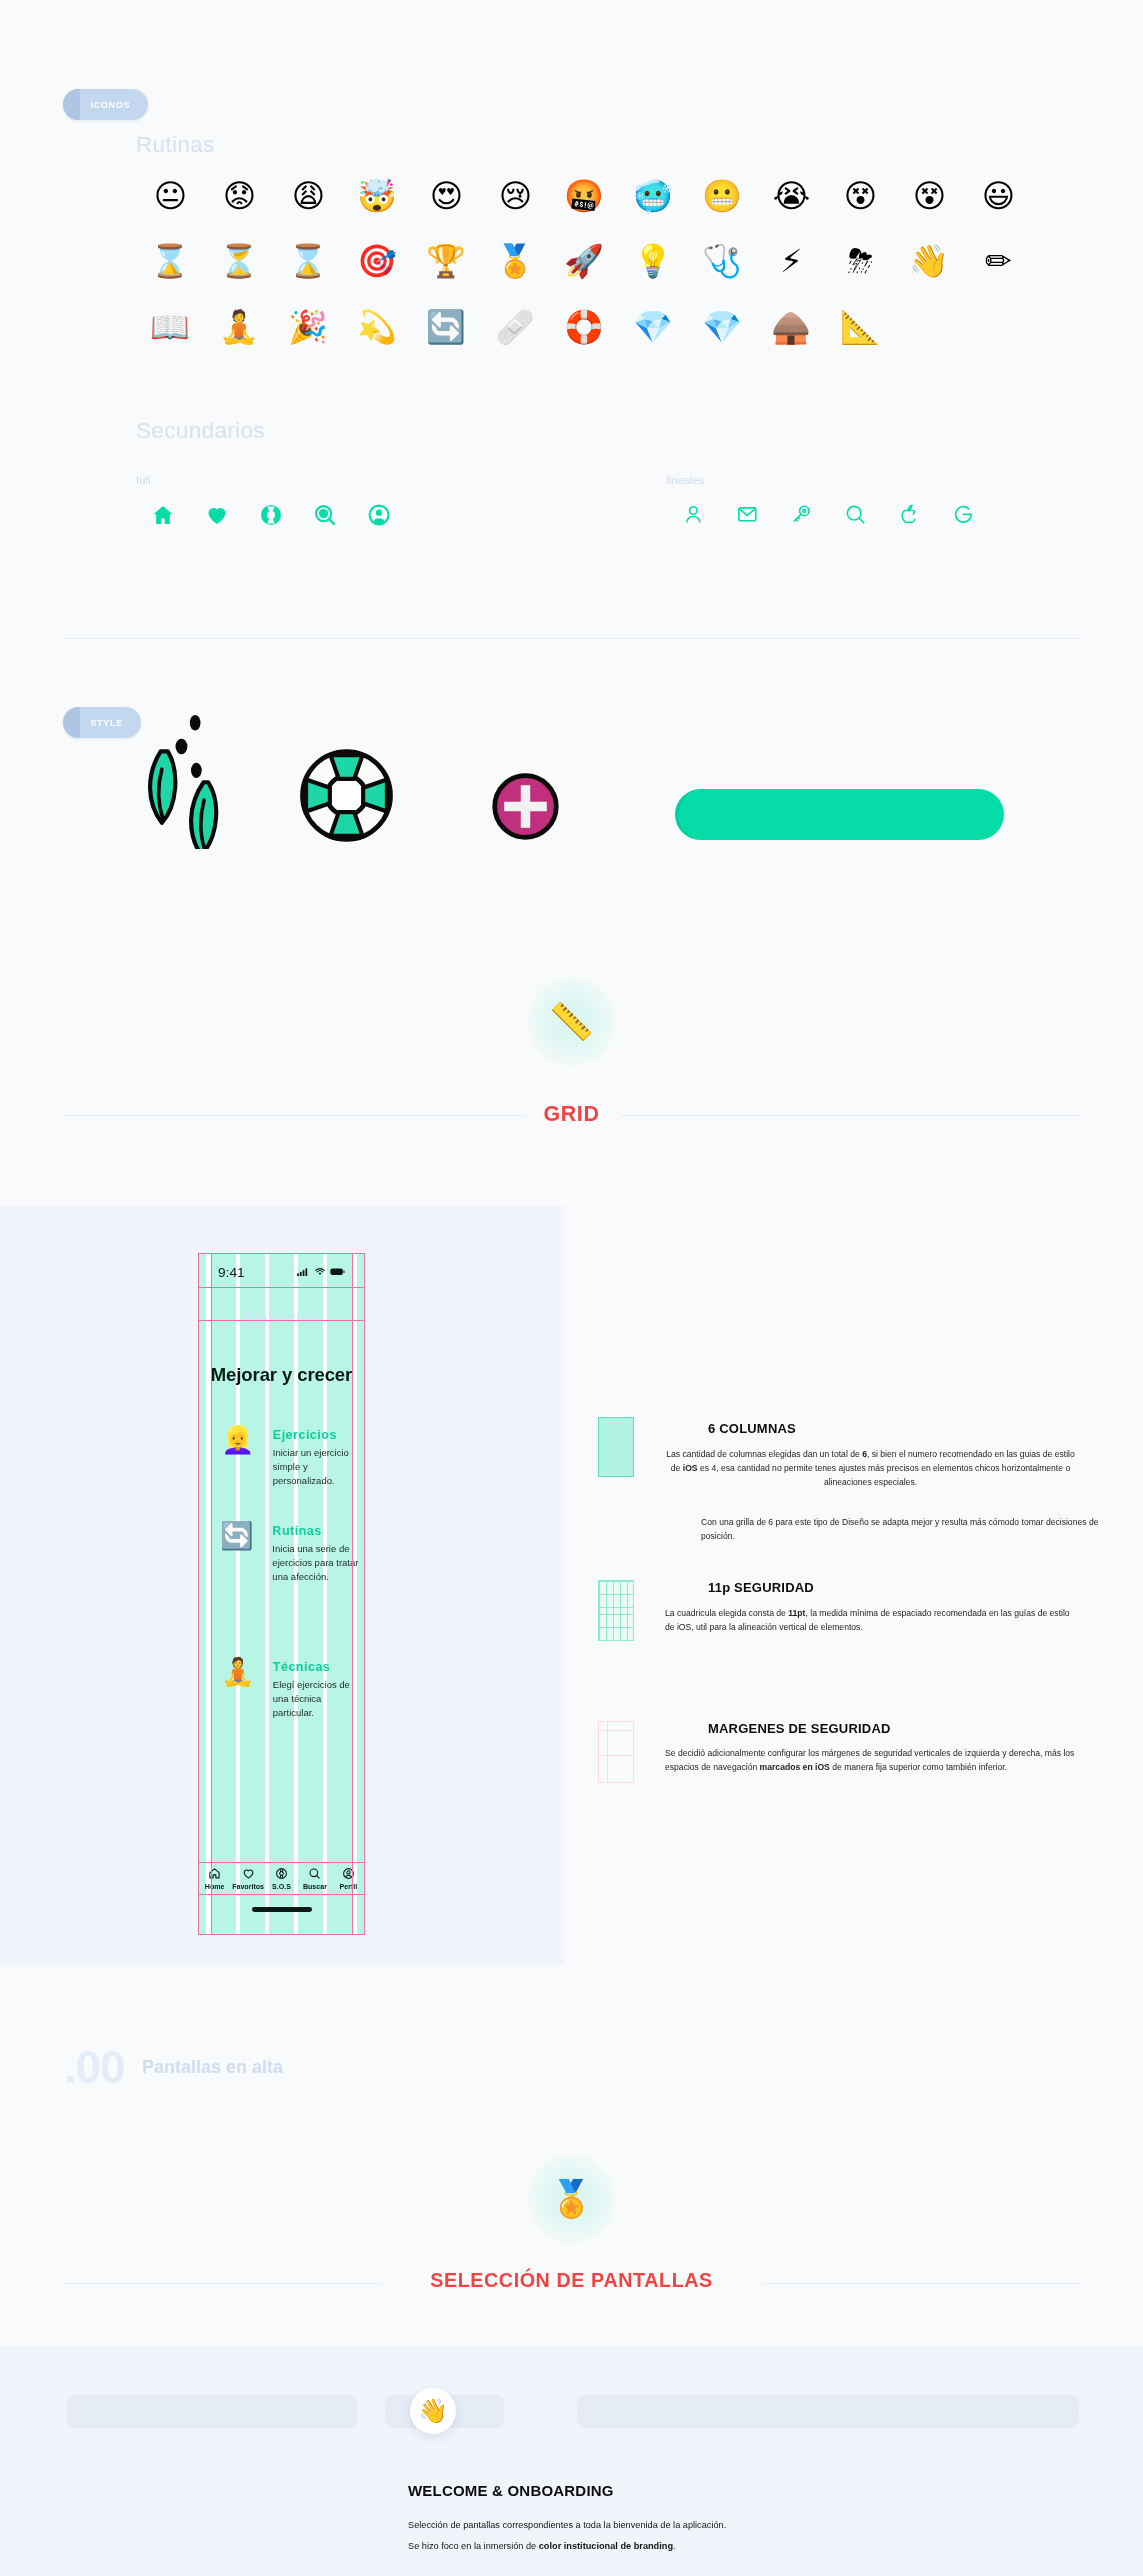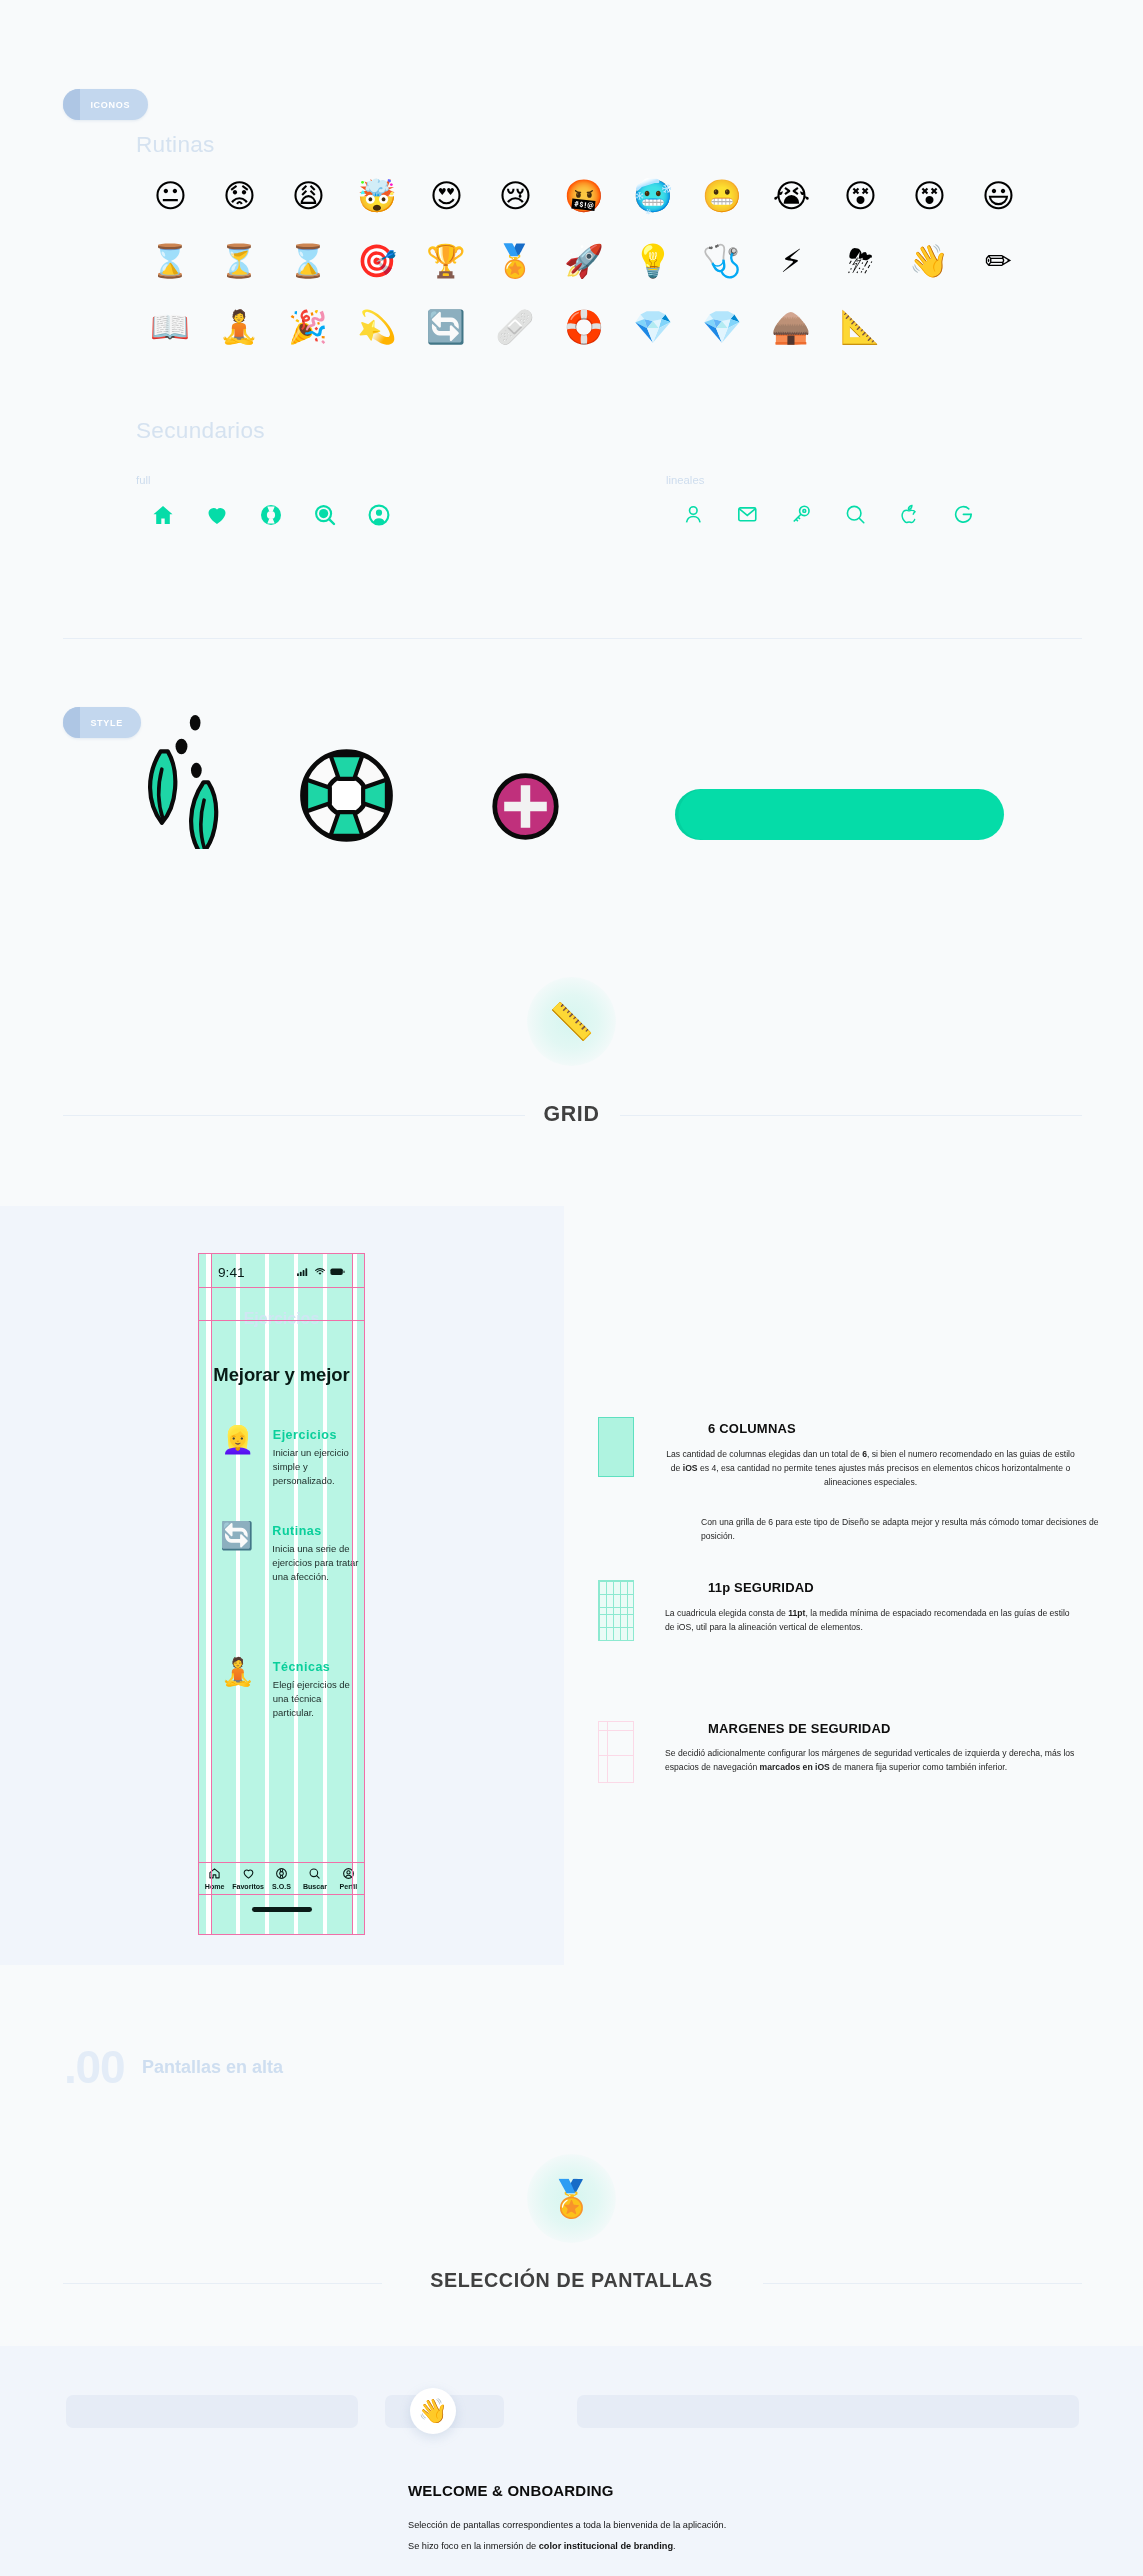--- a/index.html
+++ b/index.html
@@ -90,21 +90,21 @@
     position: absolute;
     width: 89px; height: 89px;
     border-radius: 50%;
     background: radial-gradient(circle, rgba(5,220,168,.14) 0%, rgba(5,220,168,.09) 42%, rgba(5,220,168,.035) 66%, rgba(5,220,168,0) 78%);
     display: flex; align-items: center; justify-content: center;
     font-size: 36px;
     font-family: "DejaVu Sans", sans-serif;
   }
   .sect-title {
     position: absolute;
-    color: #404040;
+    color: #ef4444;
     font-weight: bold;
     letter-spacing: 0.6px;
     text-align: center;
     font-family: "Liberation Sans", sans-serif;
   }
 
   
   .band { position: absolute; background: #F1F5FB; }
 
   
@@ -409,21 +409,21 @@
         </svg>
       <svg width="15" height="7.7" viewBox="0 0 25 13">
           <rect x="0.5" y="0.8" width="21" height="11" rx="3.2" fill="#0A1B17"></rect>
           <rect x="22.6" y="4.3" width="1.8" height="4.2" rx=".9" fill="#0A1B17"></rect>
         </svg>
     </span>
   </div>
 
   <div class="nav-ghost" style="top:57px;">Ejercicios</div>
 
-  <div class="phone-h1" style="top:111px;">Mejorar y mejor</div>
+  <div class="phone-h1" style="top:111px;">Mejorar y crecer</div>
 
   <div class="feature" style="left:4.8px; top:173px; width:157px;">
     <div class="f-ico">👱‍♀️</div>
     <div class="f-txt" style="width:83px;">
       <div class="f-title">Ejercicios</div>
       <div class="f-desc">Iniciar un ejercicio simple y personalizado.</div>
     </div>
   </div>
 
   <div class="feature" style="left:4.8px; top:269px; width:157px;">

